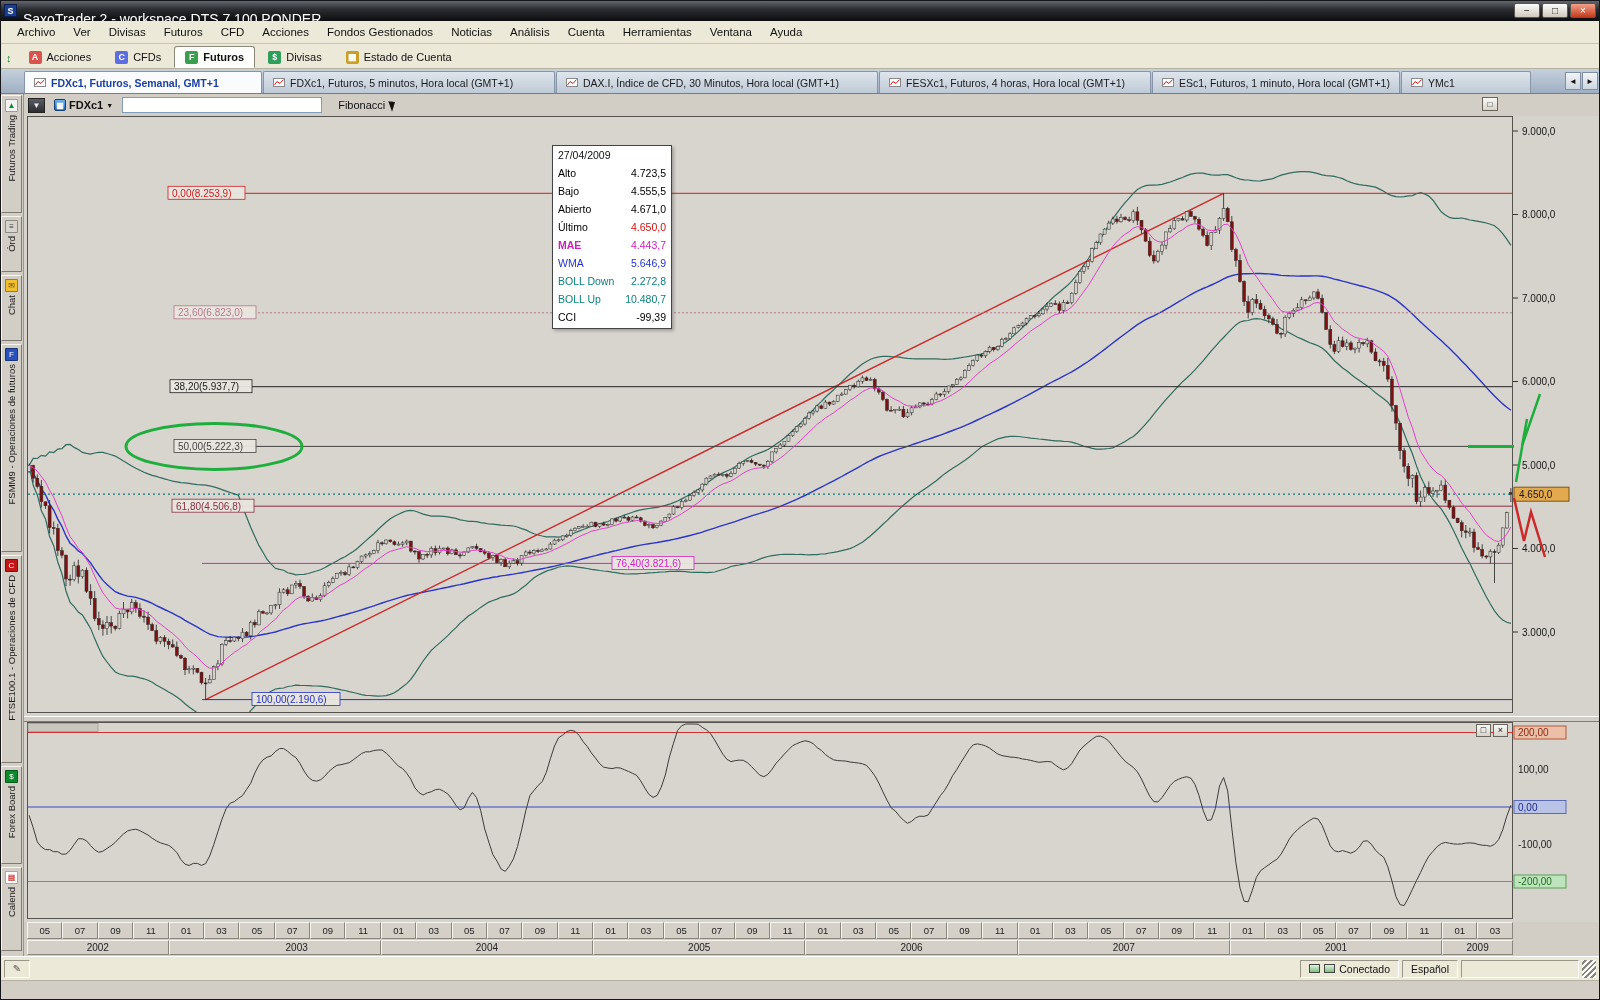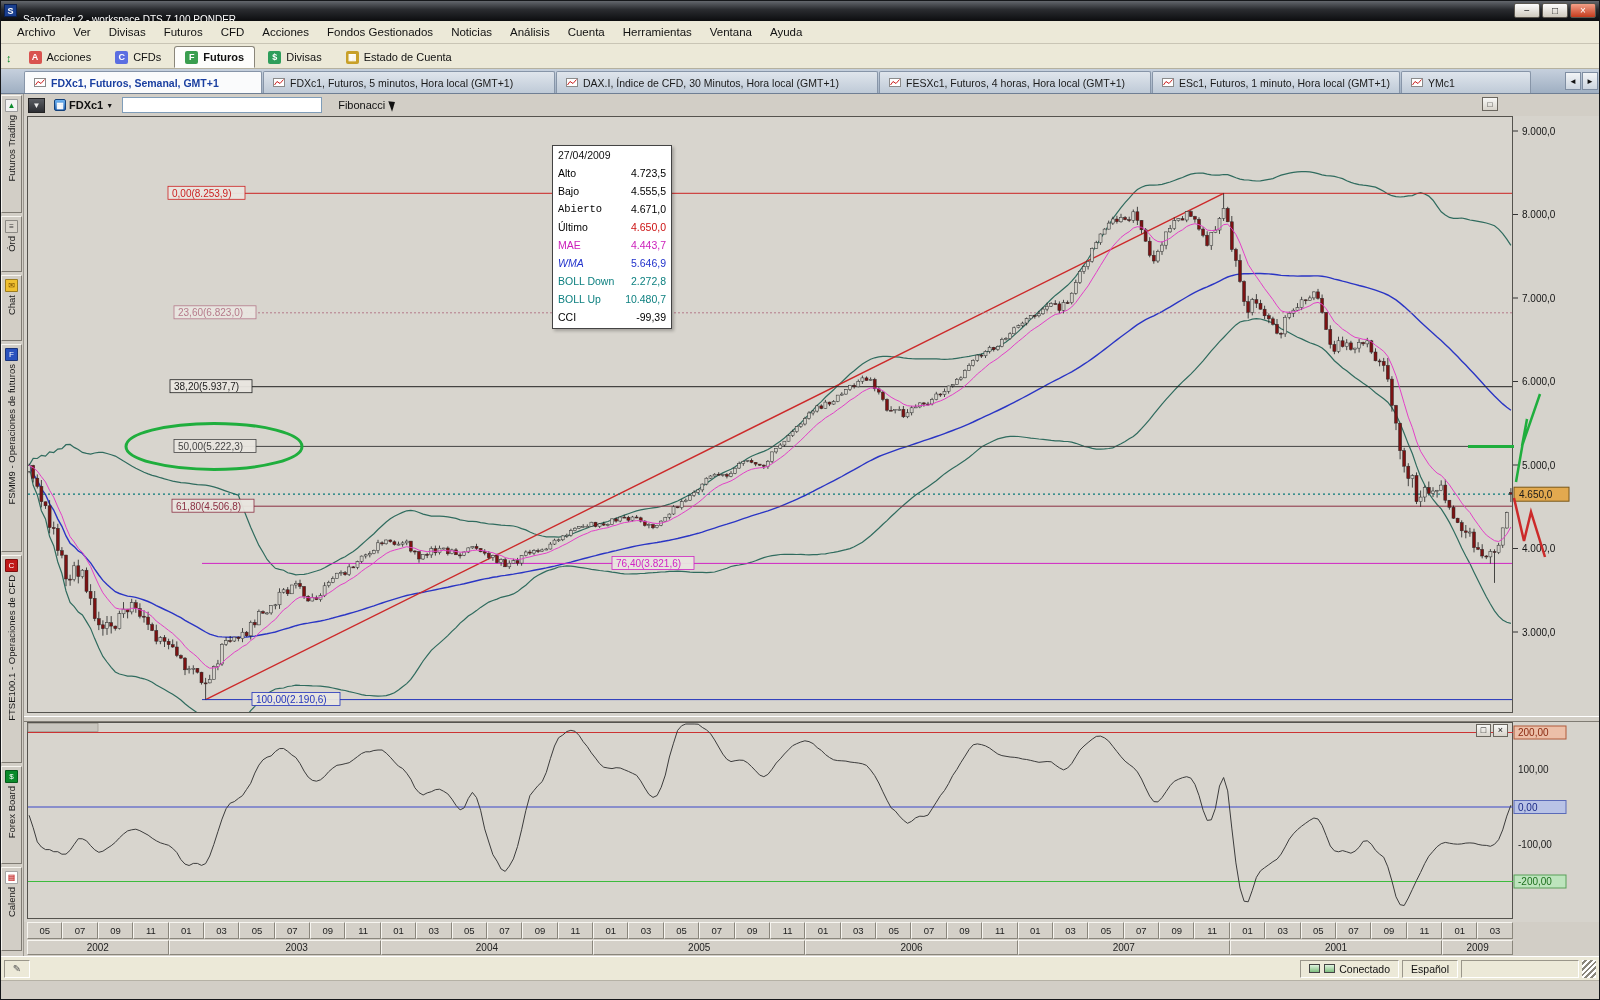--- a/index.html
+++ b/index.html
@@ -3,21 +3,21 @@
 <meta charset="utf-8">
 <style>
 *{margin:0;padding:0;box-sizing:border-box;}
 html,body{width:1600px;height:1000px;}
 body{font-family:"Liberation Sans",sans-serif;background:#d2cec6;overflow:hidden;position:relative;font-size:11px;color:#111;}
 svg text{font-family:"Liberation Sans",sans-serif;}
 .frame{position:absolute;inset:0;border:1px solid #15171a;pointer-events:none;z-index:99;}
 
 .titlebar{position:absolute;left:0;top:0;width:1600px;height:21px;background:linear-gradient(#6a6e74,#2a2c30 45%,#0c0d0f);display:flex;align-items:center;padding:0 4px;}
 .app-icon{width:13px;height:13px;background:#1a3f8f;color:#fff;font-size:9px;font-weight:bold;display:flex;align-items:center;justify-content:center;margin-right:6px;border:1px solid #0a1f4f;}
-.title-text{color:#fff;font-size:10px;flex:1;white-space:nowrap;margin-top:17px;}
+.title-text{color:#fff;font-size:14px;flex:1;white-space:nowrap;margin-top:17px;}
 .win-btns{display:flex;gap:2px;}
 .wbtn{width:26px;height:15px;display:flex;align-items:center;justify-content:center;font-size:10px;color:#222;background:linear-gradient(#fdfdfd,#cfcabe);border:1px solid #5a564e;border-radius:2px;}
 .wbtn.close{background:linear-gradient(#f2a088,#c33c1e);color:#fff;}
 
 .menubar{position:absolute;top:21px;left:0;width:1600px;height:23px;background:#ece9d8;border-bottom:1px solid #c9c5b5;display:flex;align-items:center;padding-left:8px;}
 .menu-item{padding:4px 9px;font-size:11.5px;white-space:nowrap;}
 .toolbar{position:absolute;top:44px;left:0;width:1600px;height:25px;background:#ece9d8;border-bottom:1px solid #b5b19f;display:flex;align-items:flex-end;padding-left:4px;gap:2px;}
 .tb-lead{color:#0a8a2a;font-size:11px;margin:0 4px 4px 2px;}
 .tb-item{display:flex;align-items:center;gap:5px;padding:0 10px;font-size:11px;height:22px;border:1px solid transparent;white-space:nowrap;}
 .tb-item.active{background:#fdfdfb;border:1px solid #8a867a;border-bottom-color:#fdfdfb;font-weight:bold;border-radius:3px 3px 0 0;}
@@ -1085,33 +1085,33 @@
         <div>
             <div class="tt-row">
               <span style="color: rgb(0, 0, 0);">Alto</span>
               <span style="color: rgb(0, 0, 0);">4.723,5</span>
             </div>
             <div class="tt-row">
               <span style="color: rgb(0, 0, 0);">Bajo</span>
               <span style="color: rgb(0, 0, 0);">4.555,5</span>
             </div>
             <div class="tt-row">
-              <span style="color: rgb(0, 0, 0); font-family: Liberation Mono, monospace;">Abierto</span>
+              <span style="color: rgb(0, 0, 0);">Abierto</span>
               <span style="color: rgb(0, 0, 0);">4.671,0</span>
             </div>
             <div class="tt-row">
               <span style="color: rgb(0, 0, 0);">Último</span>
               <span style="color: rgb(204, 17, 17);">4.650,0</span>
             </div>
             <div class="tt-row">
-              <span style="color: rgb(204, 34, 187);">MAE</span>
+              <span style="color: rgb(204, 34, 187); font-weight: bold;">MAE</span>
               <span style="color: rgb(204, 34, 187);">4.443,7</span>
             </div>
             <div class="tt-row">
-              <span style="color: rgb(34, 51, 204); font-style: italic;">WMA</span>
+              <span style="color: rgb(34, 51, 204);">WMA</span>
               <span style="color: rgb(34, 51, 204);">5.646,9</span>
             </div>
             <div class="tt-row">
               <span style="color: rgb(14, 128, 128);">BOLL Down</span>
               <span style="color: rgb(14, 128, 128);">2.272,8</span>
             </div>
             <div class="tt-row">
               <span style="color: rgb(14, 128, 128);">BOLL Up</span>
               <span style="color: rgb(14, 128, 128);">10.480,7</span>
             </div>

